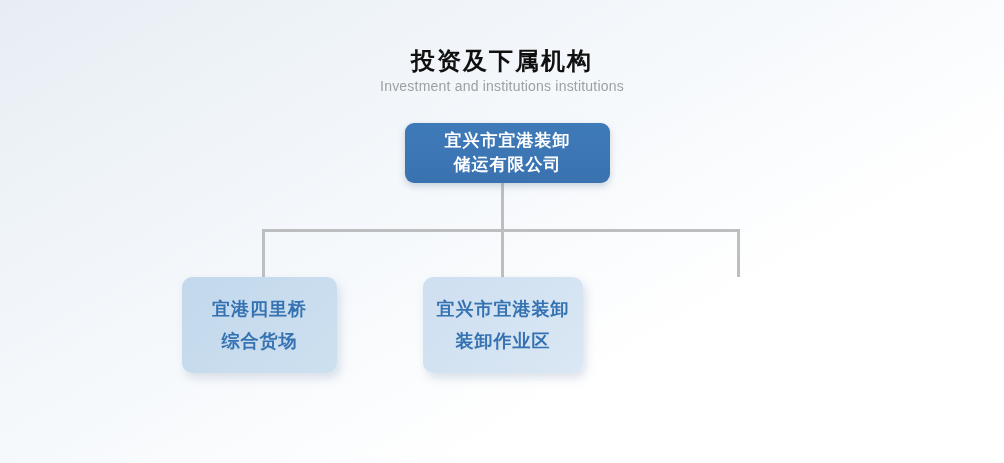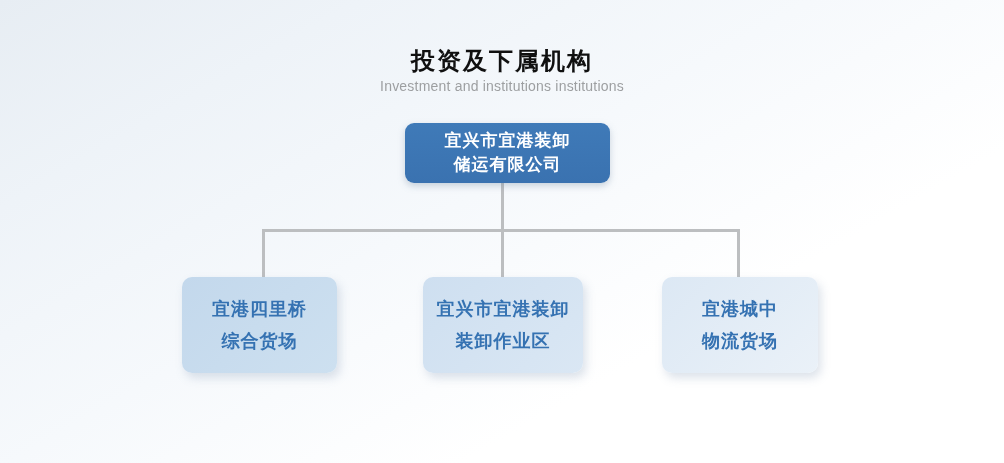--- a/index.html
+++ b/index.html
@@ -97,16 +97,14 @@
   <div class="line line-left-drop"></div>
   <div class="line line-right-drop"></div>
 
   <div class="node node-root">宜兴市宜港装卸
 储运有限公司</div>
 
   <div class="node node-child node-child-1">宜港四里桥
 综合货场</div>
   <div class="node node-child node-child-2">宜兴市宜港装卸
 装卸作业区</div>
-  <div class="node node-child node-child-3">宜港城中
-物流货场</div>
 
 </div>
 
 </body></html>

